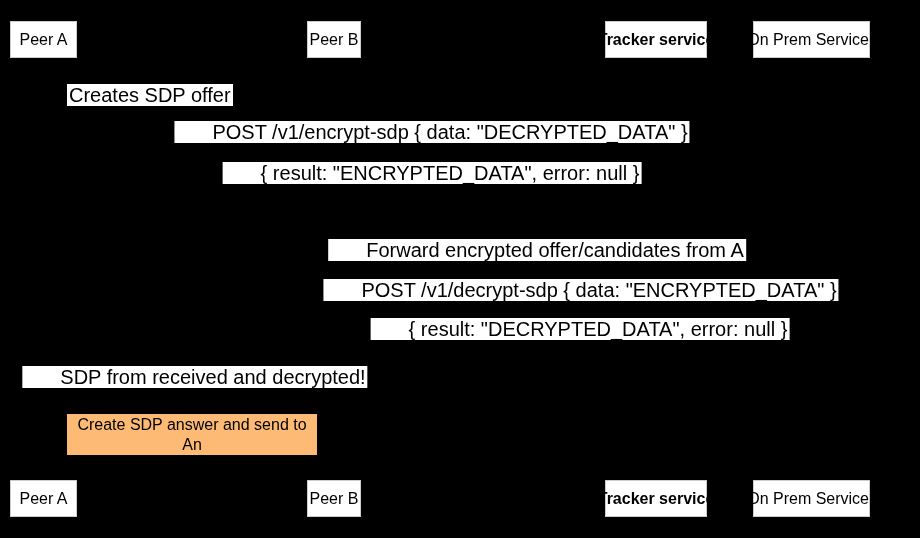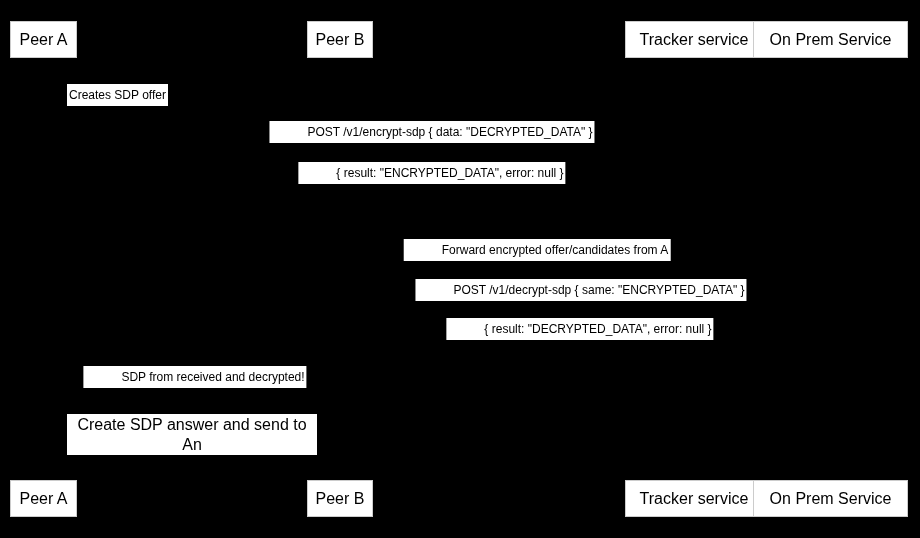--- a/index.html
+++ b/index.html
@@ -25,30 +25,30 @@
     display: flex;
     align-items: center;
     justify-content: center;
     font-size: 16px;
     color: #000000;
     white-space: nowrap;
   }
   .row-top    { top: 21px; }
   .row-bottom { top: 480px; }
   .pos-peer-a  { left: 10px;  width: 67px;  }
-  .pos-peer-b  { left: 307px; width: 66px;  }
-  .pos-tracker { left: 625px; width: 138px; }
-  .pos-onprem  { left: 753px; width: 155px; }
+  .pos-peer-b  { left: 307px; width: 54px;  }
+  .pos-tracker { left: 605px; width: 102px; font-weight: bold; }
+  .pos-onprem  { left: 753px; width: 117px; justify-content: flex-end; }
 
   
   .msg {
     position: absolute;
     background: #ffffff;
     color: #000000;
-    font-size: 12px;
+    font-size: 20px;
     line-height: 22px;
     height: 22px;
     padding: 0 2px;
     white-space: nowrap;
   }
   .centered { transform: translateX(-50%); padding-left: 38px; }
   .m1 { top: 84px;  left: 67px; }
   .m2 { top: 121px; left: 432px; }
   .m3 { top: 162px; left: 432px; }
   .m4 { top: 201px; left: 356px; }
@@ -57,21 +57,21 @@
   .m7 { top: 318px; left: 580px; }
   .m8 { top: 366px; left: 195px; }
 
   
   .note {
     position: absolute;
     top: 414px;
     left: 67px;
     width: 250px;
     height: 41px;
-    background: #ffffff;
+    background: #fdba74;
     color: #000000;
     font-size: 16px;
     line-height: 20px;
     text-align: center;
     padding-top: 1px;
     box-sizing: border-box;
   }
 </style>
 </head>
 <body>
@@ -88,21 +88,21 @@
     <span>Tracker service</span>
   </div>
   <div class="actor row-top pos-onprem">
     <span>On Prem Service</span>
   </div>
 
   <div class="msg m1">Creates SDP offer</div>
   <div class="msg m2 centered">POST /v1/encrypt-sdp { data: "DECRYPTED_DATA" }</div>
   <div class="msg m3 centered">{ result: "ENCRYPTED_DATA", error: null }</div>
   <div class="msg m5 centered">Forward encrypted offer/candidates from A</div>
-  <div class="msg m6 centered">POST /v1/decrypt-sdp { same: "ENCRYPTED_DATA" }</div>
+  <div class="msg m6 centered">POST /v1/decrypt-sdp { data: "ENCRYPTED_DATA" }</div>
   <div class="msg m7 centered">{ result: "DECRYPTED_DATA", error: null }</div>
   <div class="msg m8 centered">SDP from received and decrypted!</div>
 
   <div class="note">
     <div>Create SDP answer and send to An</div>
     <div>using the same mechanism</div>
   </div>
 
   <div class="actor row-bottom pos-peer-a">
     <span>Peer A</span>

